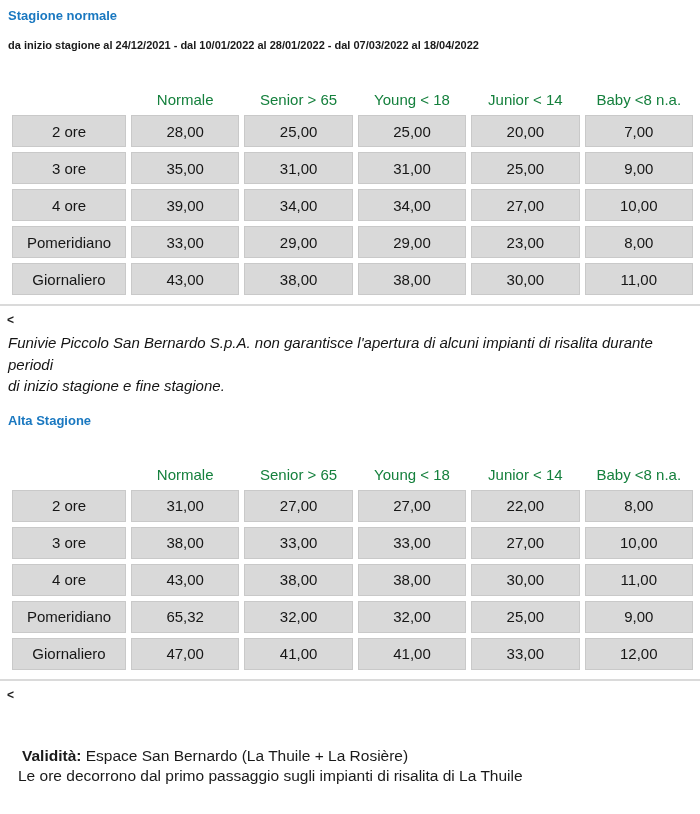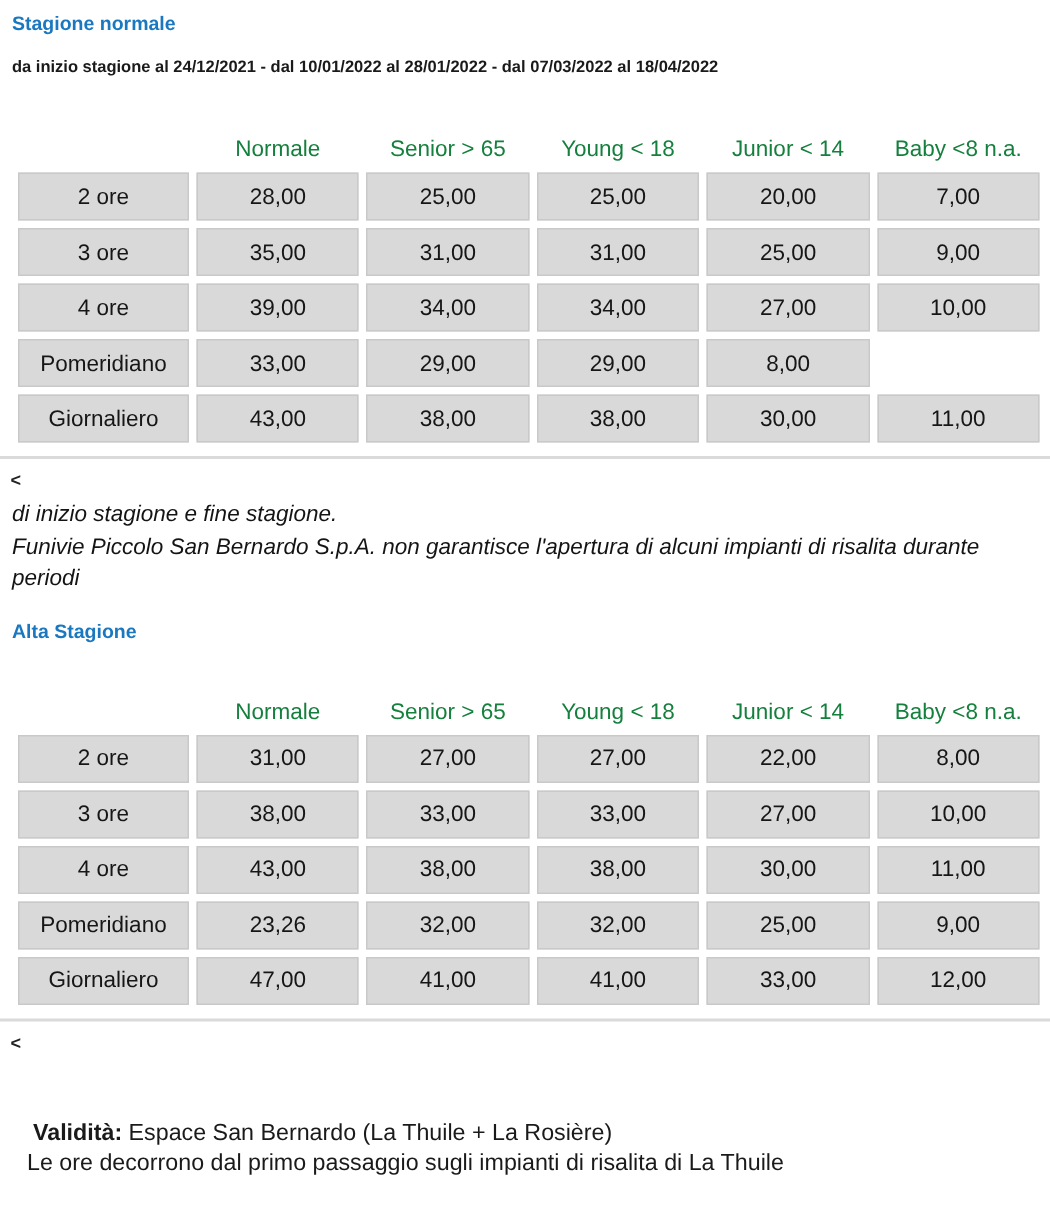--- a/index.html
+++ b/index.html
@@ -96,38 +96,39 @@
           <div class="pcell">34,00</div>
           <div class="pcell">34,00</div>
           <div class="pcell">27,00</div>
           <div class="pcell">10,00</div>
         </div>
         <div class="prow">
           <div class="pcell plabel">Pomeridiano</div>
           <div class="pcell">33,00</div>
           <div class="pcell">29,00</div>
           <div class="pcell">29,00</div>
+          <div class="pcell">23,00</div>
           <div class="pcell">8,00</div>
         </div>
         <div class="prow">
           <div class="pcell plabel">Giornaliero</div>
           <div class="pcell">43,00</div>
           <div class="pcell">38,00</div>
           <div class="pcell">38,00</div>
           <div class="pcell">30,00</div>
           <div class="pcell">11,00</div>
         </div>
       </div>
 
     <div class="divider"></div>
     <div class="collapse-marker">&lt;</div>
 
     <div class="note">
+      <div class="note-line">Funivie Piccolo San Bernardo S.p.A. non garantisce l'apertura di alcuni impianti di risalita durante  periodi</div>
       <div class="note-line">di inizio stagione e fine stagione.</div>
-      <div class="note-line">Funivie Piccolo San Bernardo S.p.A. non garantisce l'apertura di alcuni impianti di risalita durante  periodi</div>
     </div>
   </section>
 
   <section>
     <h1 class="section-title alta">Alta Stagione</h1>
 
     <div class="ptable">
         <div class="prow phead">
           <div class="pcell pcorner"></div>
           <div class="pcell phcell">Normale</div>
@@ -155,21 +156,21 @@
         <div class="prow">
           <div class="pcell plabel">4 ore</div>
           <div class="pcell">43,00</div>
           <div class="pcell">38,00</div>
           <div class="pcell">38,00</div>
           <div class="pcell">30,00</div>
           <div class="pcell">11,00</div>
         </div>
         <div class="prow">
           <div class="pcell plabel">Pomeridiano</div>
-          <div class="pcell">23,26</div>
+          <div class="pcell">65,32</div>
           <div class="pcell">32,00</div>
           <div class="pcell">32,00</div>
           <div class="pcell">25,00</div>
           <div class="pcell">9,00</div>
         </div>
         <div class="prow">
           <div class="pcell plabel">Giornaliero</div>
           <div class="pcell">47,00</div>
           <div class="pcell">41,00</div>
           <div class="pcell">41,00</div>

